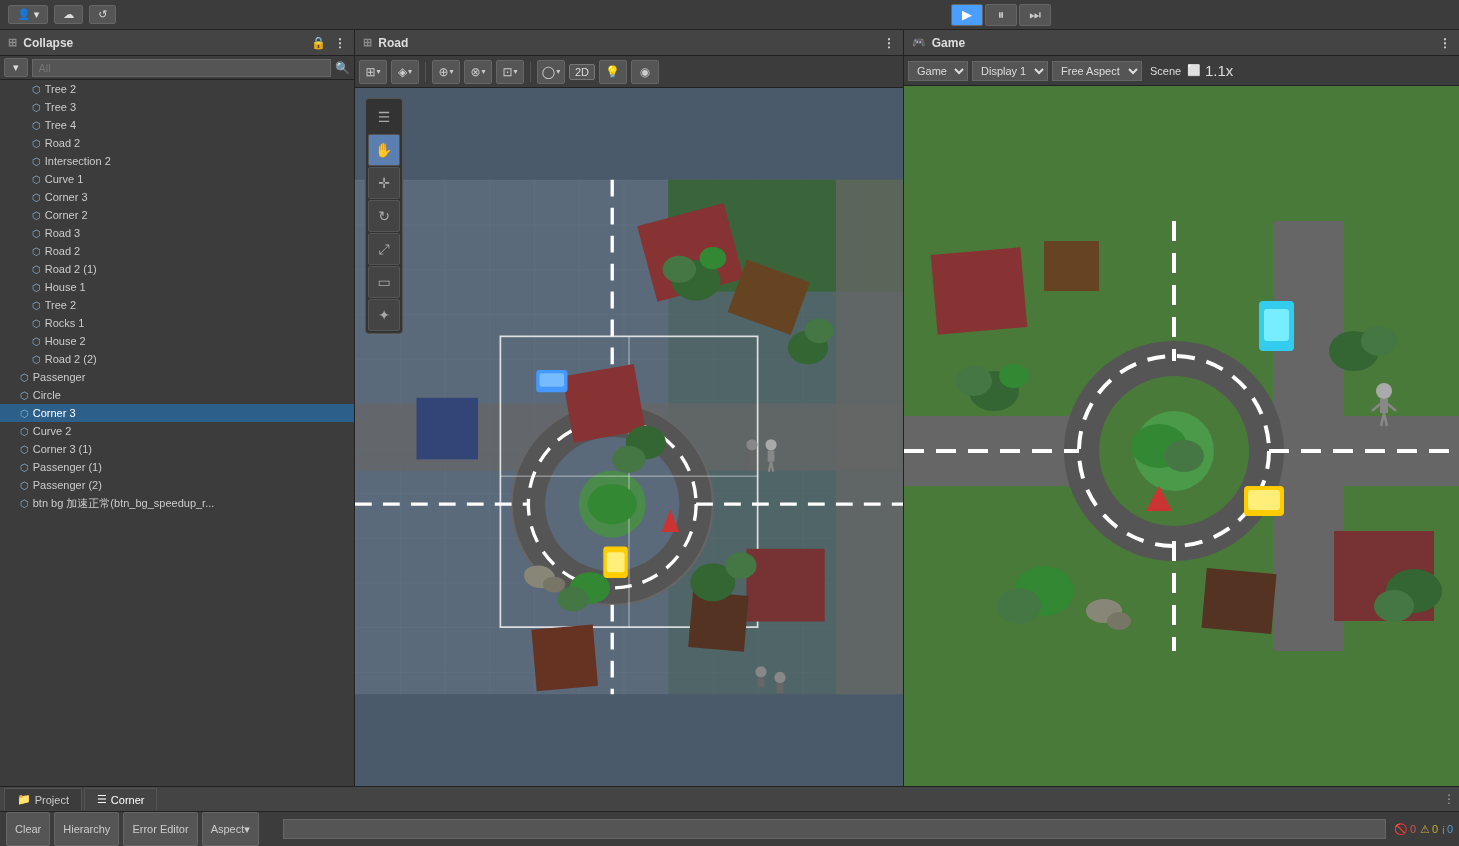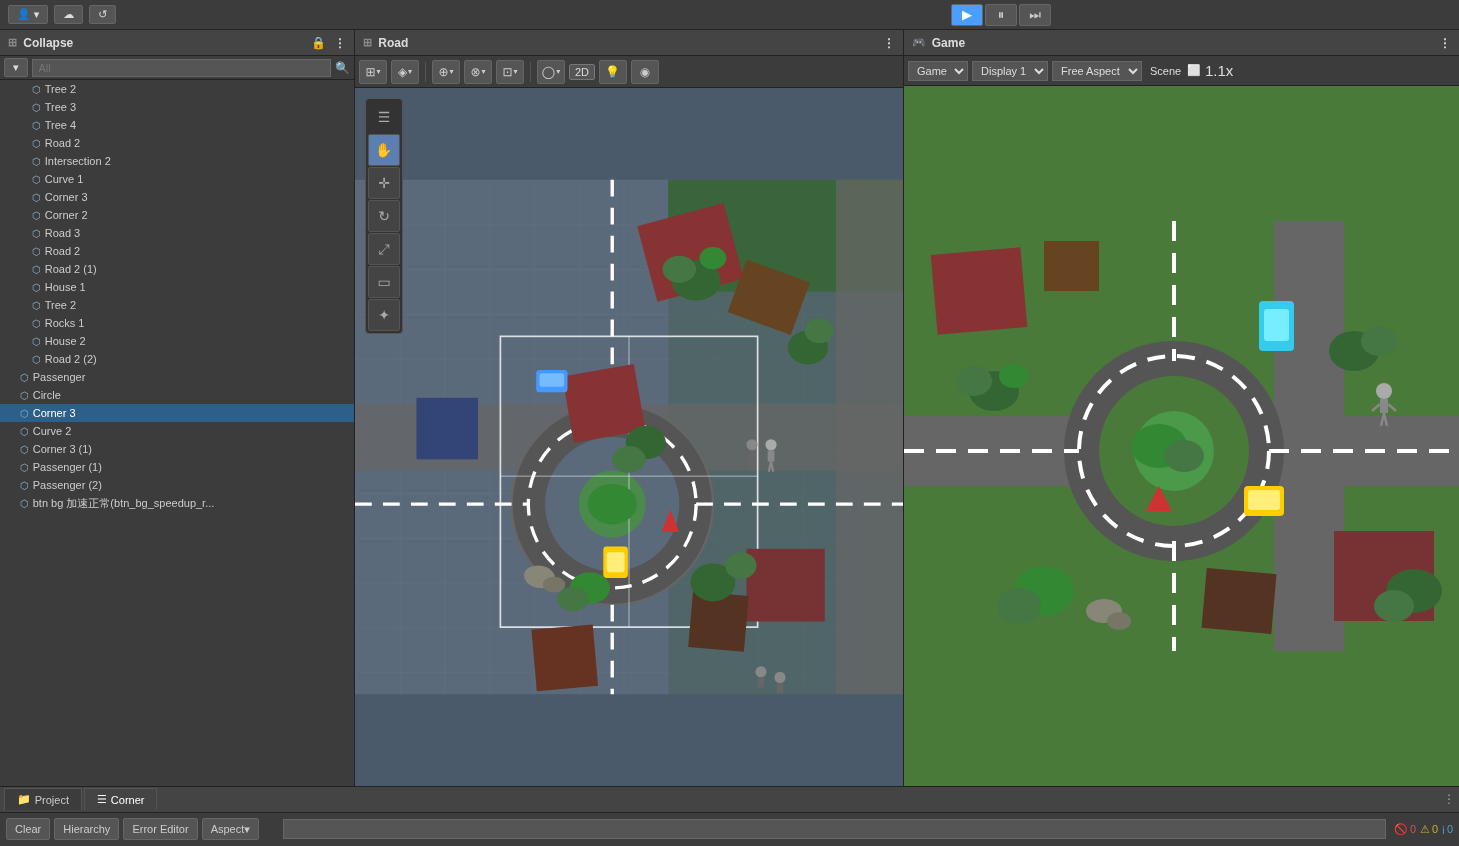--- a/index.html
+++ b/index.html
@@ -281,21 +281,21 @@
     }
     .bottom-tab.active { background: #444; color: white; }
     .bottom-controls {
       height: 34px;
       display: flex;
       align-items: center;
       padding: 0 6px;
       gap: 4px;
     }
     .bottom-btn {
-      height: 22px;
+      height: 34px;
       padding: 4px 8px;
       background: #555;
       border: 1px solid #666;
       color: #ccc;
       font-size: 11px;
       cursor: pointer;
       border-radius: 2px;
       display: flex;
       align-items: center;
     }

